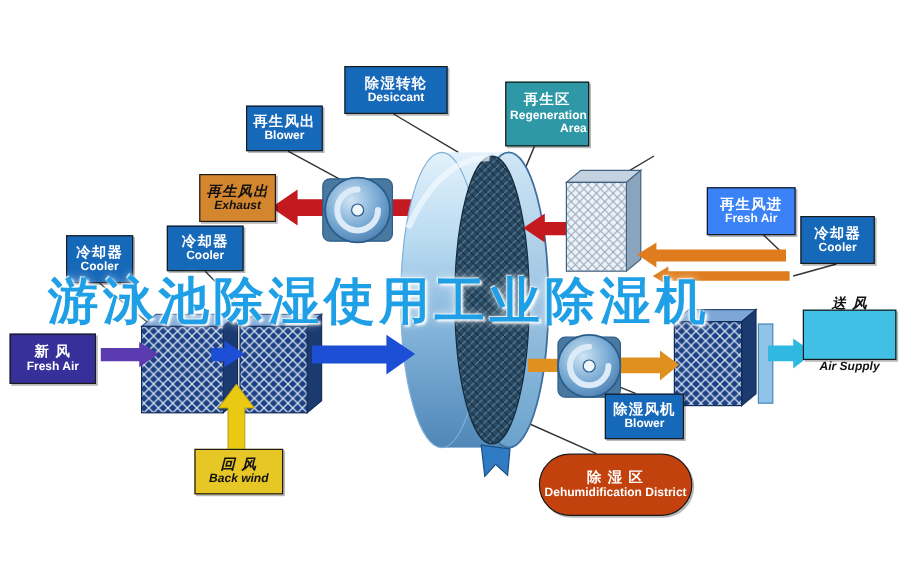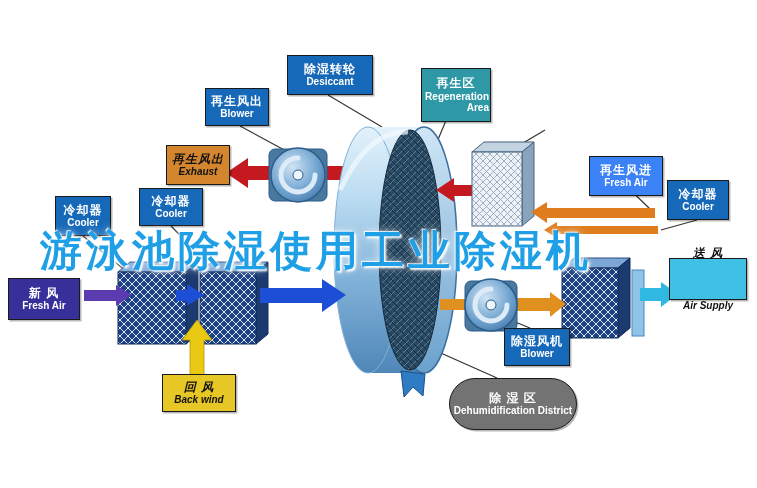--- a/index.html
+++ b/index.html
@@ -11,21 +11,21 @@
              box-shadow:1.5px 1.5px 0 rgba(0,0,0,.28);color:#fff;padding:1px;box-sizing:border-box;}
   .label-box .zh{font-size:12px;font-weight:700;letter-spacing:1px;line-height:1.2;}
   .label-box .en{font-size:10px;font-weight:700;line-height:1.15;word-break:break-word;}
   .dark-text{color:#101010;font-style:italic;}
   .bg-blue{background:#1668b8;}
   .bg-teal{background:#2e98a6;margin-top:16px;}
   .bg-orange{background:#d4862f;}
   .bg-purple{background:#3b82f6;margin-top:16px;}
   .bg-indigo{background:#37309b;}
   .bg-yellow{background:#e6c725;}
-  .bg-green{background:#737373;border-radius:26px;}
+  .bg-green{background:#c2410c;border-radius:26px;}
   .bg-cyan{background:#3fc0e4;gap:40px;}
   #watermark{position:absolute;left:40px;top:223px;z-index:50;font-size:42px;font-weight:700;
              color:#1e9fe6;letter-spacing:4px;white-space:nowrap;pointer-events:none;
              text-shadow:2px 2px 2px rgba(255,255,255,.95),-1px -1px 1px rgba(255,255,255,.9),0 0 8px rgba(255,255,255,.85);}
 </style>
 </head>
 <body>
 
 <div id="stage">
 

